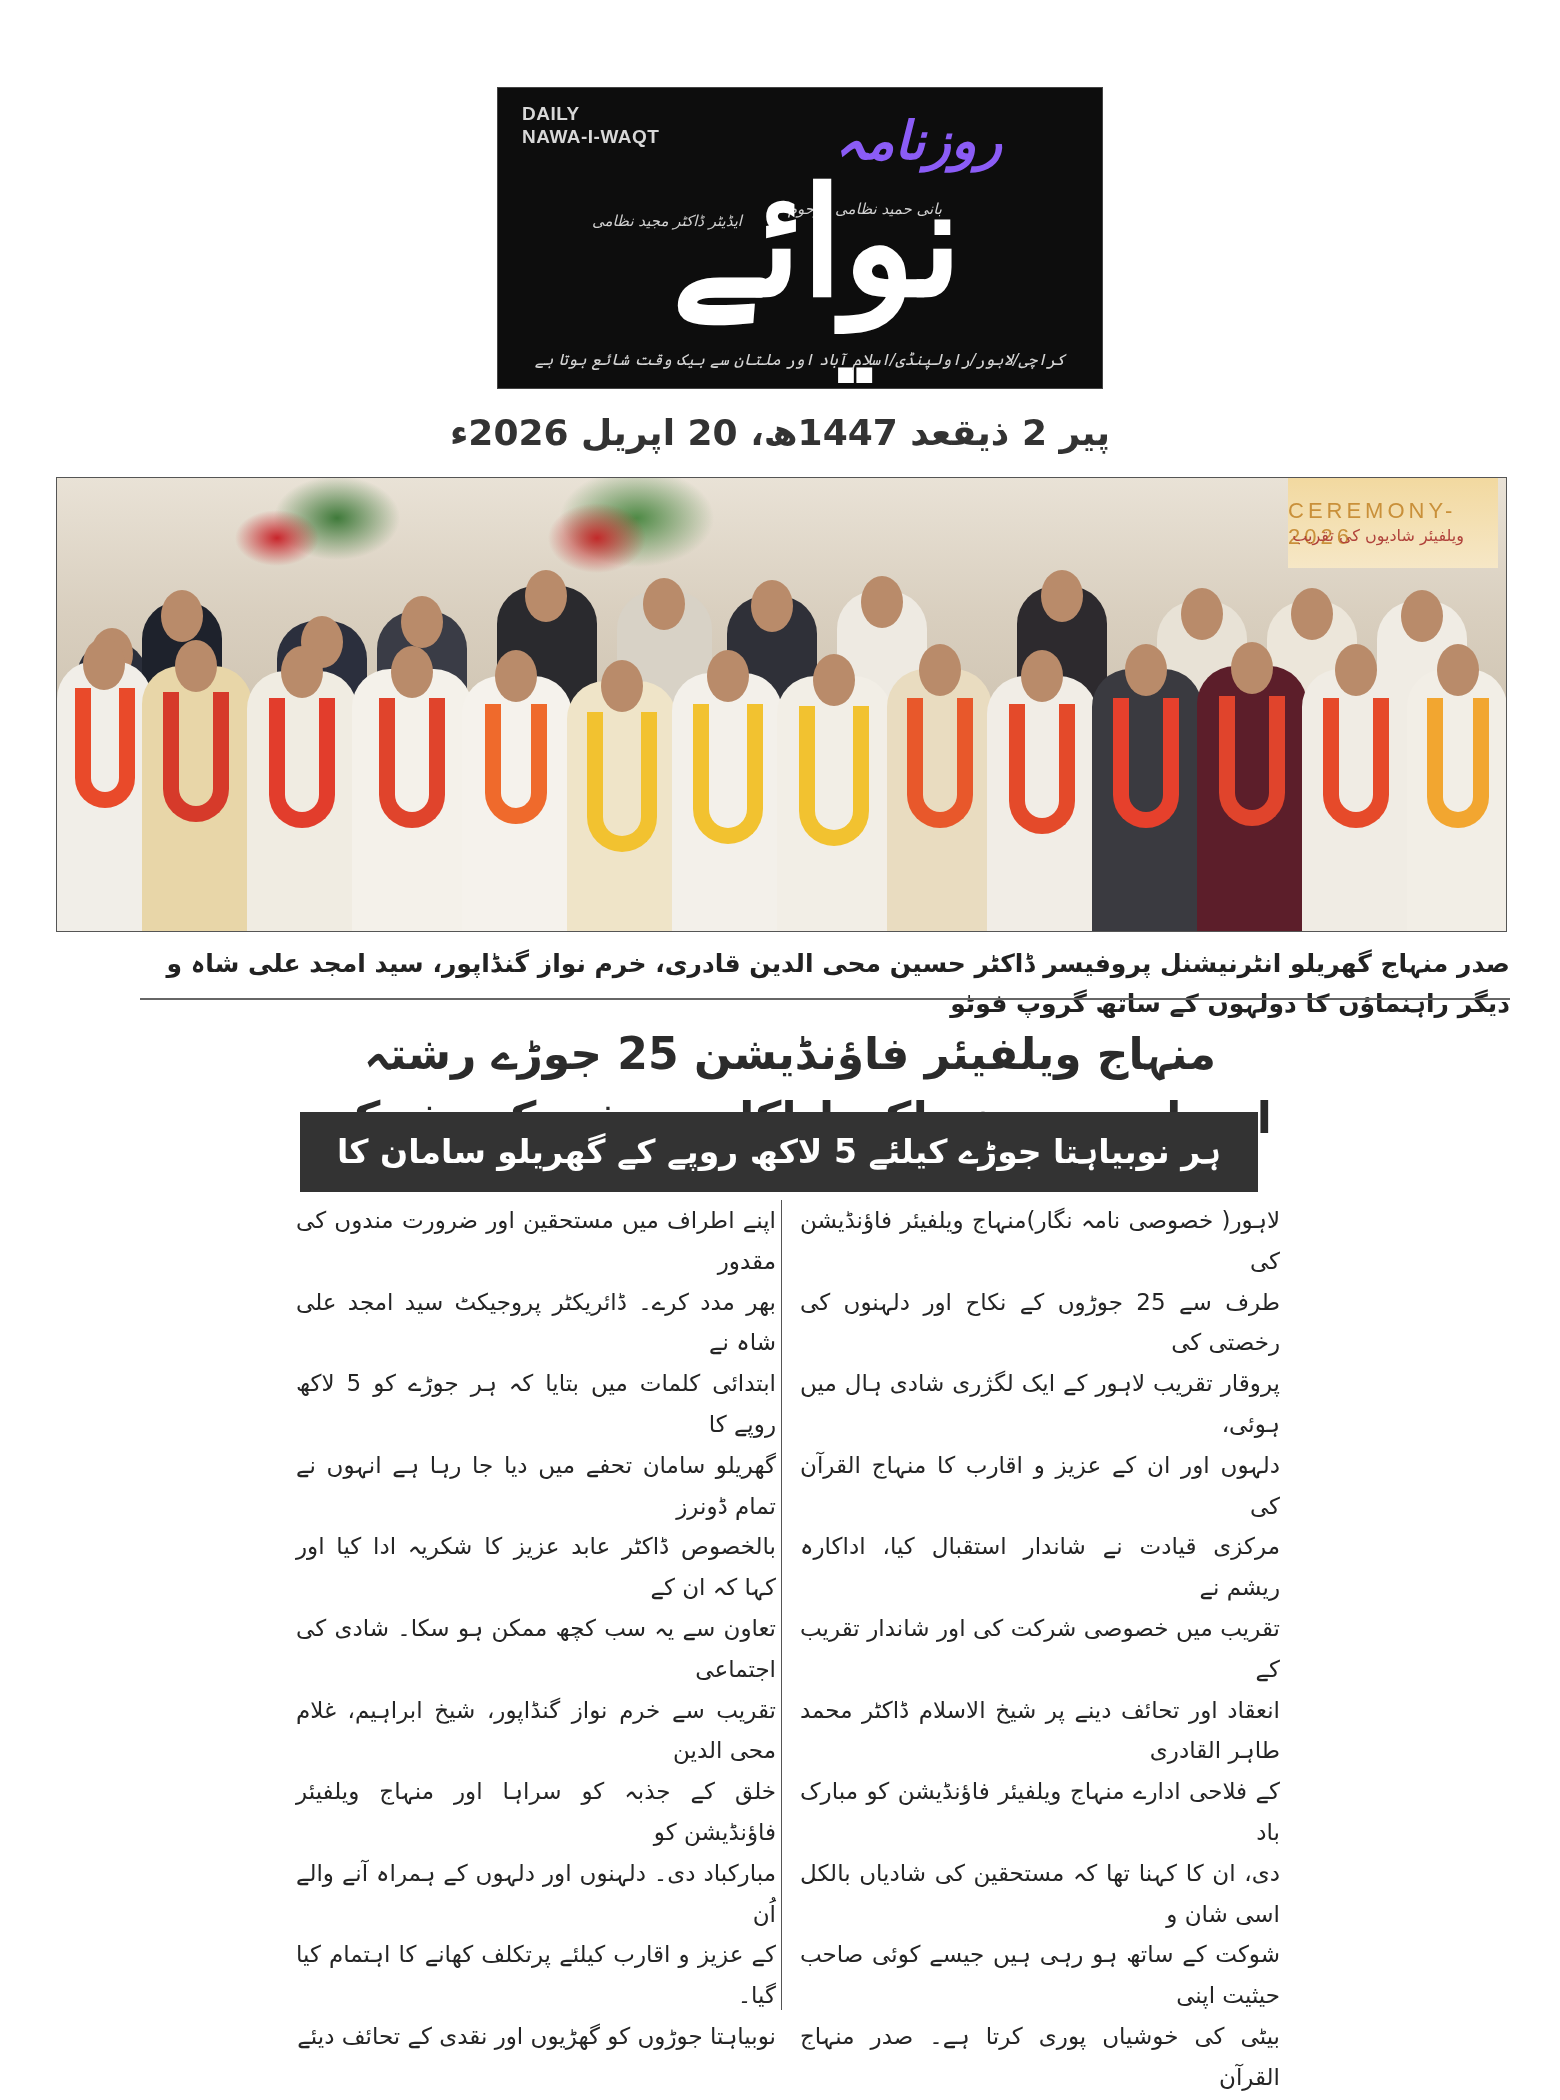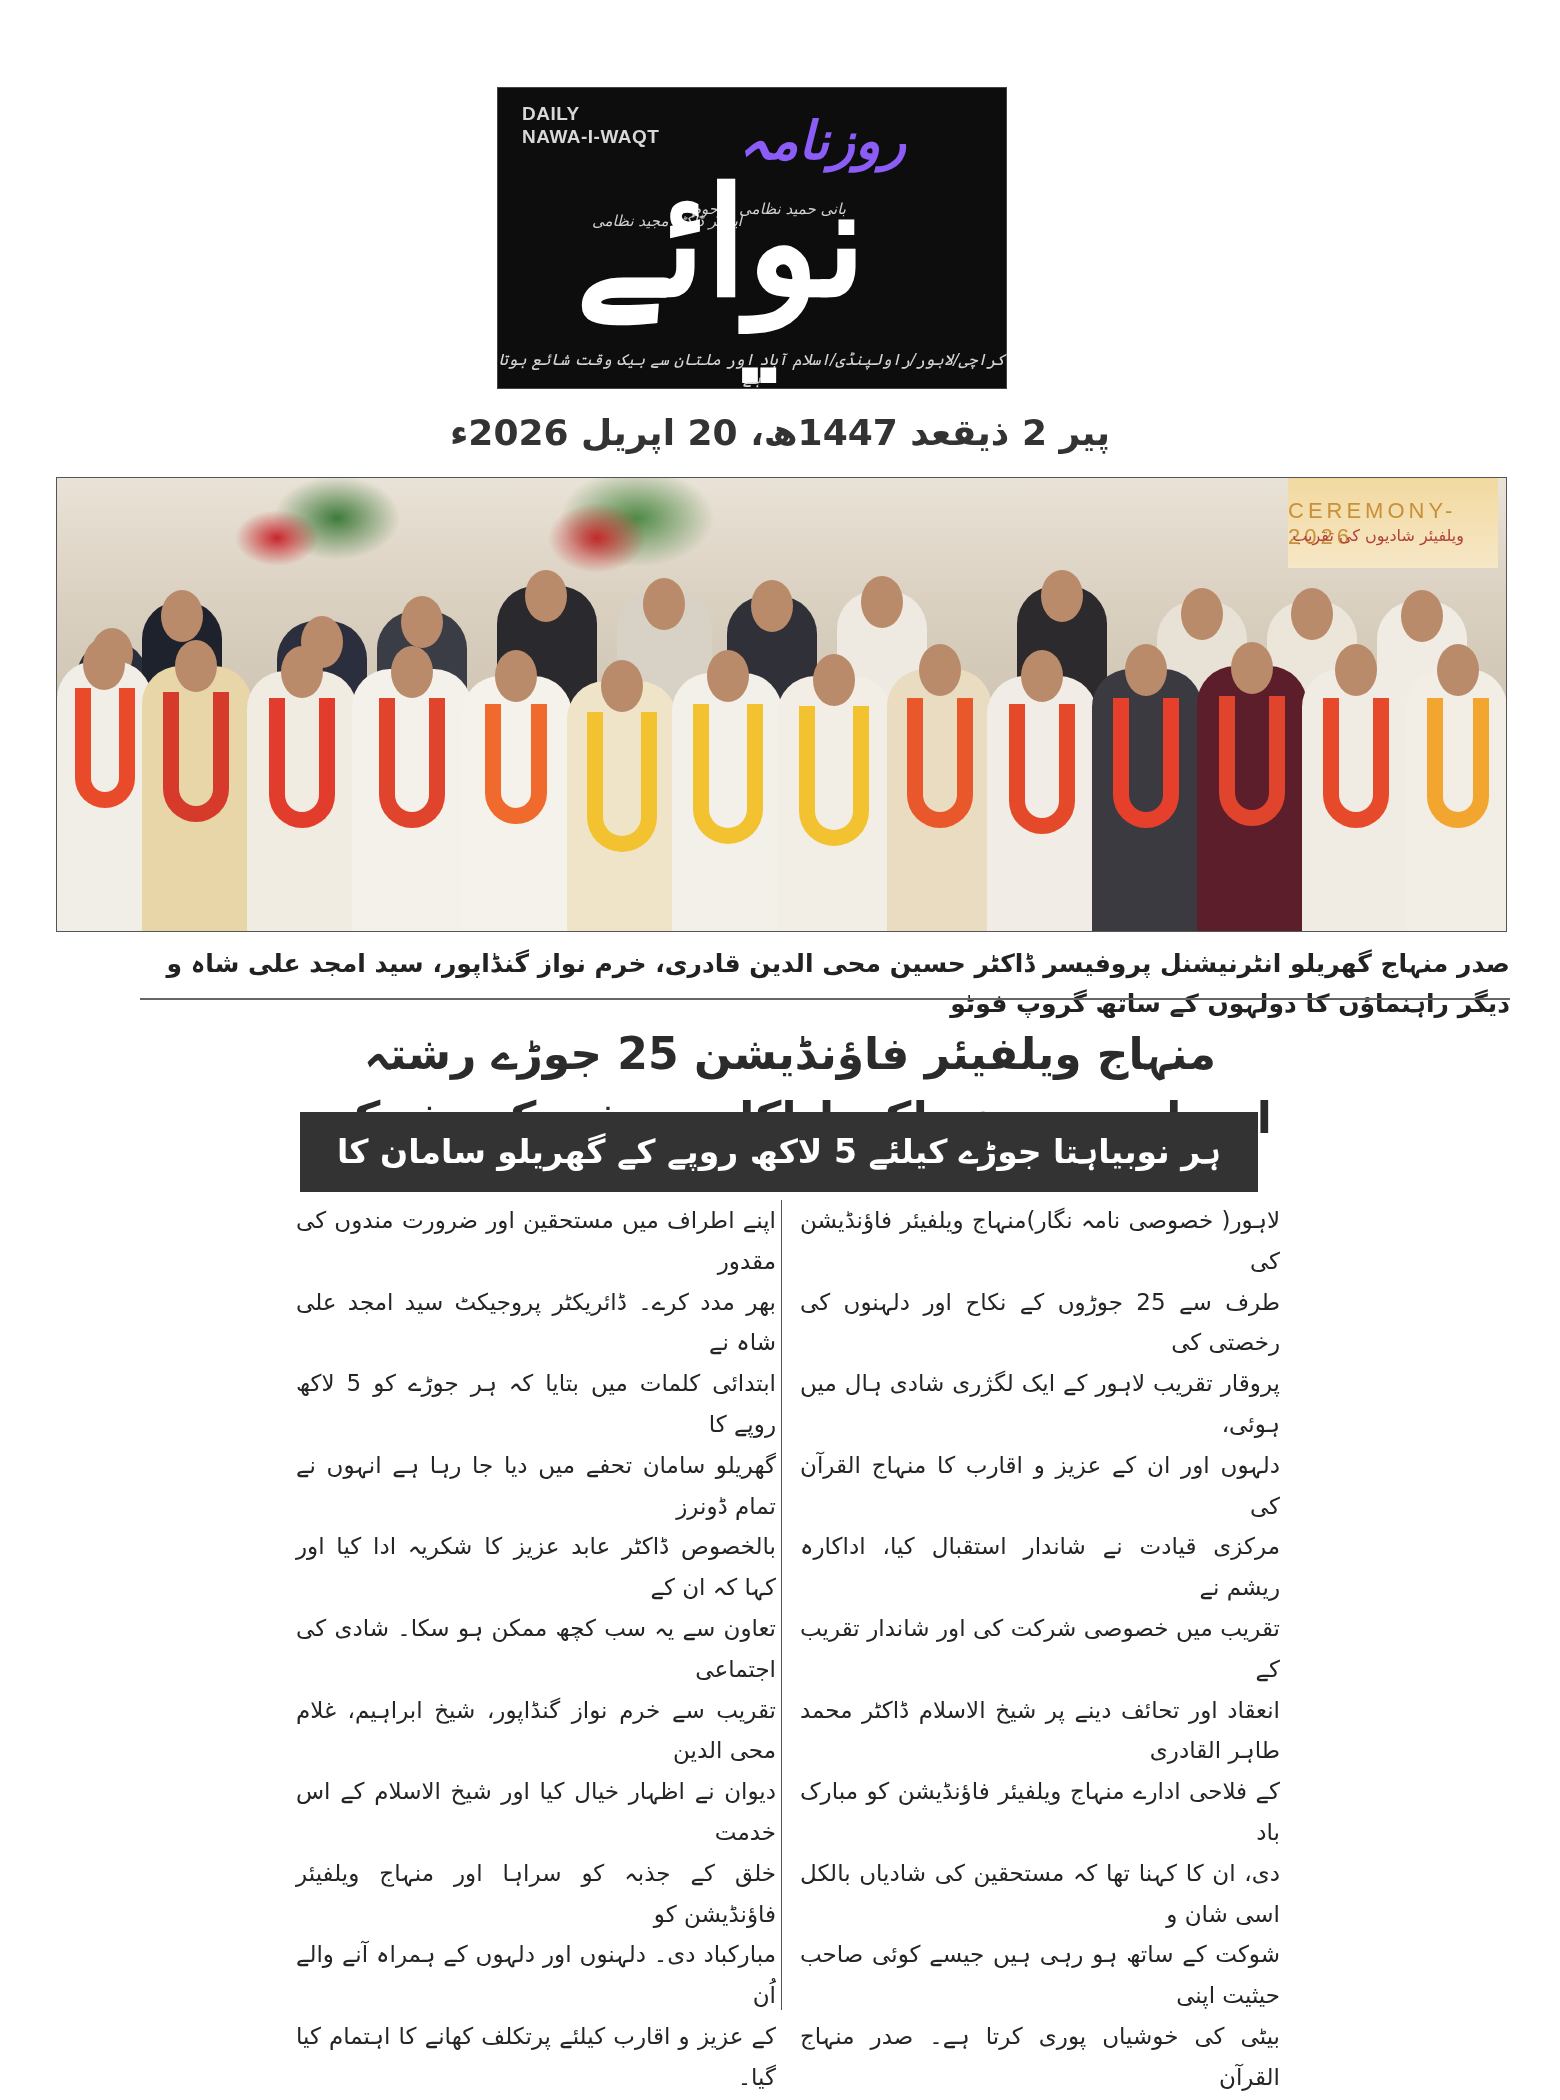--- a/index.html
+++ b/index.html
@@ -1,19 +1,19 @@
 <!DOCTYPE html>
 <html><head>
 <meta charset="utf-8">
 <style>
   html, body { margin: 0; padding: 0; background: #ffffff; }
   body { width: 1560px; height: 2100px; position: relative; overflow: hidden; font-family: "DejaVu Sans", sans-serif; color: #222; }
 
   
-  .masthead { position: absolute; left: 497px; top: 87px; width: 510px; height: 302px; background: #0d0d0d; border: 1px solid #444; box-sizing: border-box; }
+  .masthead { position: absolute; left: 497px; top: 87px; width: 606px; height: 302px; background: #0d0d0d; border: 1px solid #444; box-sizing: border-box; }
   .mast-en { position: absolute; left: 24px; top: 14px; color: #d8d8d8; font-family: "Liberation Sans", sans-serif; font-weight: bold; font-size: 19px; line-height: 23px; letter-spacing: 0.5px; }
   .mast-roznama { position: absolute; right: 100px; top: 22px; color: #8b5cf6; font-family: Liberation Serif, serif; font-size: 53px; font-weight: bold; font-style: italic; direction: rtl; }
   .mast-title { position: absolute; right: 30px; top: 70px; width: 510px; text-align: center; color: #ffffff; font-family: Liberation Sans, sans-serif; font-weight: bold; font-size: 150px; line-height: 170px; direction: rtl; letter-spacing: 4px; }
   .mast-founder { position: absolute; right: 160px; top: 112px; color: #d0d0d0; font-size: 15px; direction: rtl; font-style: italic; }
   .mast-editor { position: absolute; left: 80px; top: 124px; color: #d0d0d0; font-size: 15px; direction: rtl; font-style: italic; margin-left: 14px; }
   .mast-cities { position: absolute; left: 0; right: 0; top: 262px; text-align: center; color: #d4d4d4; font-size: 16px; direction: rtl; font-style: italic; }
 
   .dateline { position: absolute; left: 430px; top: 412px; width: 700px; text-align: center; direction: rtl; font-family: "DejaVu Sans", sans-serif; font-weight: bold; font-size: 36px; color: #333; }
 
   
@@ -176,19 +176,18 @@
 <div class="col-divider"></div>
 
 <div class="col col-left">
   <p>اپنے اطراف میں مستحقین اور ضرورت مندوں کی مقدور</p>
   <p>بھر مدد کرے۔ ڈائریکٹر پروجیکٹ سید امجد علی شاہ نے</p>
   <p>ابتدائی کلمات میں بتایا کہ ہر جوڑے کو 5 لاکھ روپے کا</p>
   <p>گھریلو سامان تحفے میں دیا جا رہا ہے انہوں نے تمام ڈونرز</p>
   <p>بالخصوص ڈاکٹر عابد عزیز کا شکریہ ادا کیا اور کہا کہ ان کے</p>
   <p>تعاون سے یہ سب کچھ ممکن ہو سکا۔ شادی کی اجتماعی</p>
   <p>تقریب سے خرم نواز گنڈاپور، شیخ ابراہیم، غلام محی الدین</p>
-  <p>دیوان نے اظہار خیال کیا اور شیخ الاسلام کے اس خدمت</p>
   <p>خلق کے جذبہ کو سراہا اور منہاج ویلفیئر فاؤنڈیشن کو</p>
   <p>مبارکباد دی۔ دلہنوں اور دلہوں کے ہمراہ آنے والے اُن</p>
   <p>کے عزیز و اقارب کیلئے پرتکلف کھانے کا اہتمام کیا گیا۔</p>
   <p>نوبیاہتا جوڑوں کو گھڑیوں اور نقدی کے تحائف دیئے</p>
 
 </div>
 
 </body></html>

